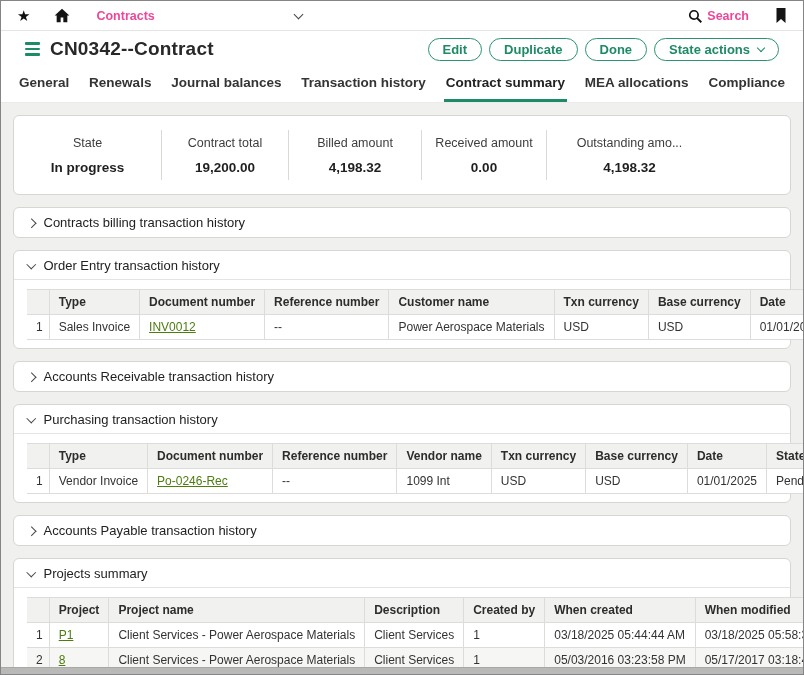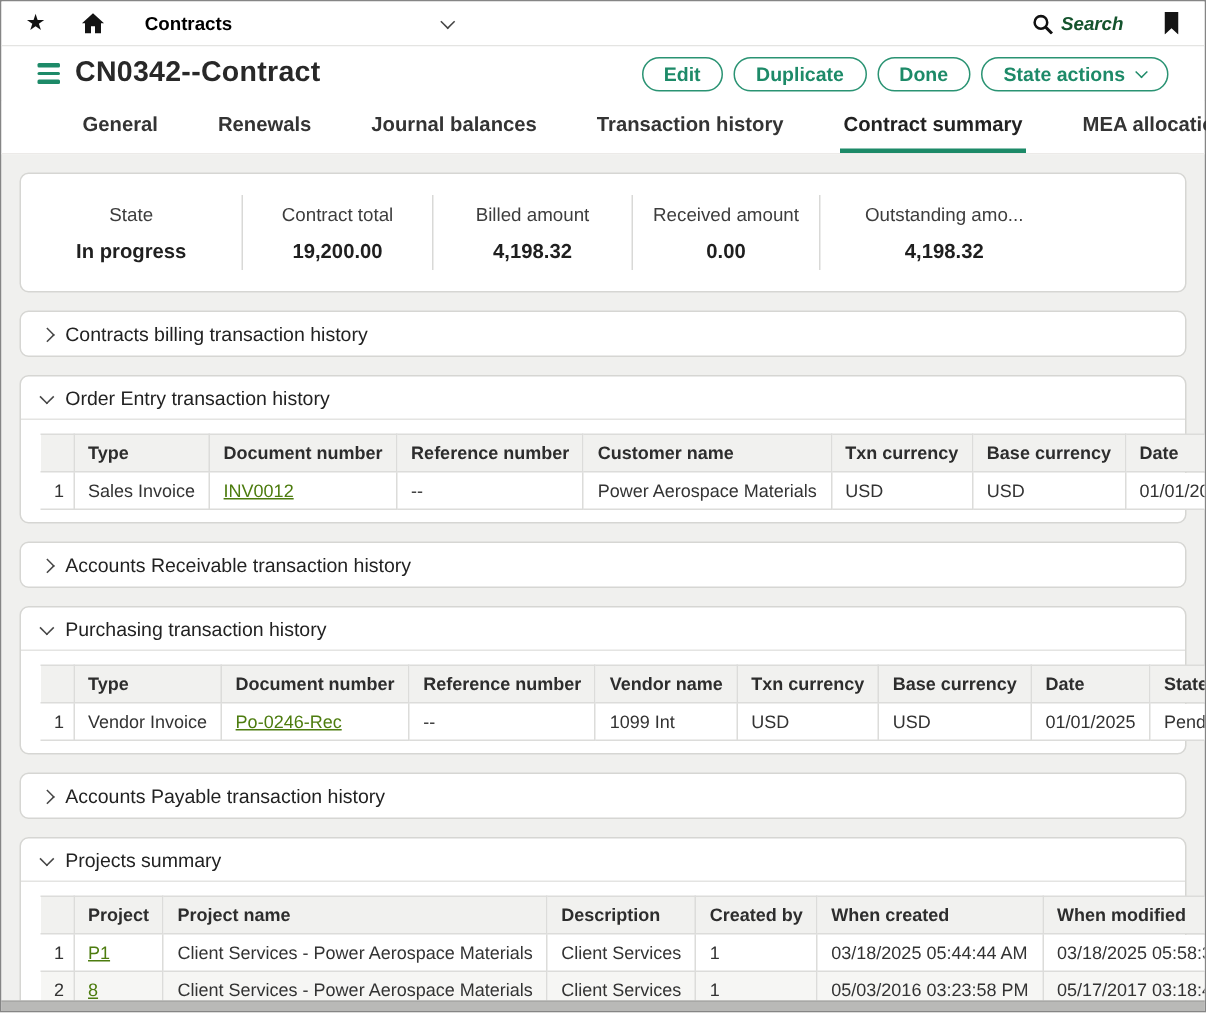--- a/index.html
+++ b/index.html
@@ -6,38 +6,38 @@
   html,body { width:804px; height:675px; overflow:hidden; }
   body { font-family:"Liberation Sans", sans-serif; color:#2b2b2b; background:#fff; }
   .page { width:804px; height:675px; border:1px solid #858585; display:flex; flex-direction:column; background:#fff; }
 
   
   .topbar { height:30px; flex:0 0 30px; display:flex; align-items:center; padding:0 16px; background:#fff; border-bottom:1px solid #e4e4e2; }
   .star-glyph { font-size:15px; color:#111; line-height:1; }
   .icon-btn { display:flex; align-items:center; justify-content:center; cursor:pointer; }
   .home-btn { margin-left:24px; }
   .nav-entity { display:flex; align-items:center; margin-left:26px; cursor:pointer; }
-  .nav-entity .label { font-size:12.5px; font-weight:700; color:#000000; }
+  .nav-entity .label { font-size:12.5px; font-weight:700; color:#ec4899; }
   .chev { display:inline-block; width:7px; height:7px; border-right:1.6px solid #444; border-bottom:1.6px solid #444; transform:rotate(45deg); margin-left:140px; margin-top:-3px; }
   .topbar-right { margin-left:auto; display:flex; align-items:center; gap:26px; }
   .search-box { display:flex; align-items:center; gap:5px; cursor:pointer; }
-  .search-box .label { font-size:12.5px; font-weight:700; color:#14532d;font-style:italic; }
+  .search-box .label { font-size:12.5px; font-weight:700; color:#ec4899; }
 
   
   .titlebar { height:36px; flex:0 0 36px; display:flex; align-items:center; padding:0 24px; background:#fff; }
   .list-icon { display:flex; flex-direction:column; gap:3px; margin-right:10px; cursor:pointer; }
   .list-icon i { display:block; width:15px; height:2.5px; background:#1d8a68; border-radius:1px; }
   .page-title { font-size:19px; font-weight:700; color:#282828; letter-spacing:.2px; }
   .title-actions { margin-left:auto; display:flex; align-items:center; gap:7px; }
   .pill-btn { display:flex; align-items:center; gap:8px; border:1.5px solid #2a9373; border-radius:999px; background:#fff; color:#1d8a68; font-family:"Liberation Sans",sans-serif; font-size:13px; font-weight:700; padding:3px 14px; height:23px; cursor:pointer; }
   .pill-btn .chev-sm { width:6px; height:6px; border-right:1.5px solid #1d8a68; border-bottom:1.5px solid #1d8a68; transform:rotate(45deg); margin:0; margin-top:-2px; }
 
   
   .tabs { height:36px; flex:0 0 36px; display:flex; align-items:flex-end; justify-content:space-between; padding:0 16px; background:#fff; border-bottom:1px solid #eceae8; }
-  .tab { font-size:13.5px; font-weight:700; color:#343434; padding:8px 2px 9px; cursor:pointer; border-bottom:3px solid transparent; white-space:nowrap;margin-left:36px; }
+  .tab { font-size:13.5px; font-weight:700; color:#343434; padding:8px 2px 9px; cursor:pointer; border-bottom:3px solid transparent; white-space:nowrap; }
   .tab.active { color:#222; border-bottom-color:#1d8a68; }
 
   
   .content { flex:1 1 auto; background:#f0f0ee; padding:12px 12px 0; overflow:hidden; }
   .card { background:#fff; border:1px solid #d6d6d3; border-radius:6px; margin-bottom:12px; }
 
   
   .stats { display:flex; align-items:stretch; padding:14px 0; height:78px; }
   .stat { display:flex; flex-direction:column; align-items:center; justify-content:center; gap:10px; border-right:1px solid #d9d9d7; }
   .stat:last-child { border-right:none; }

